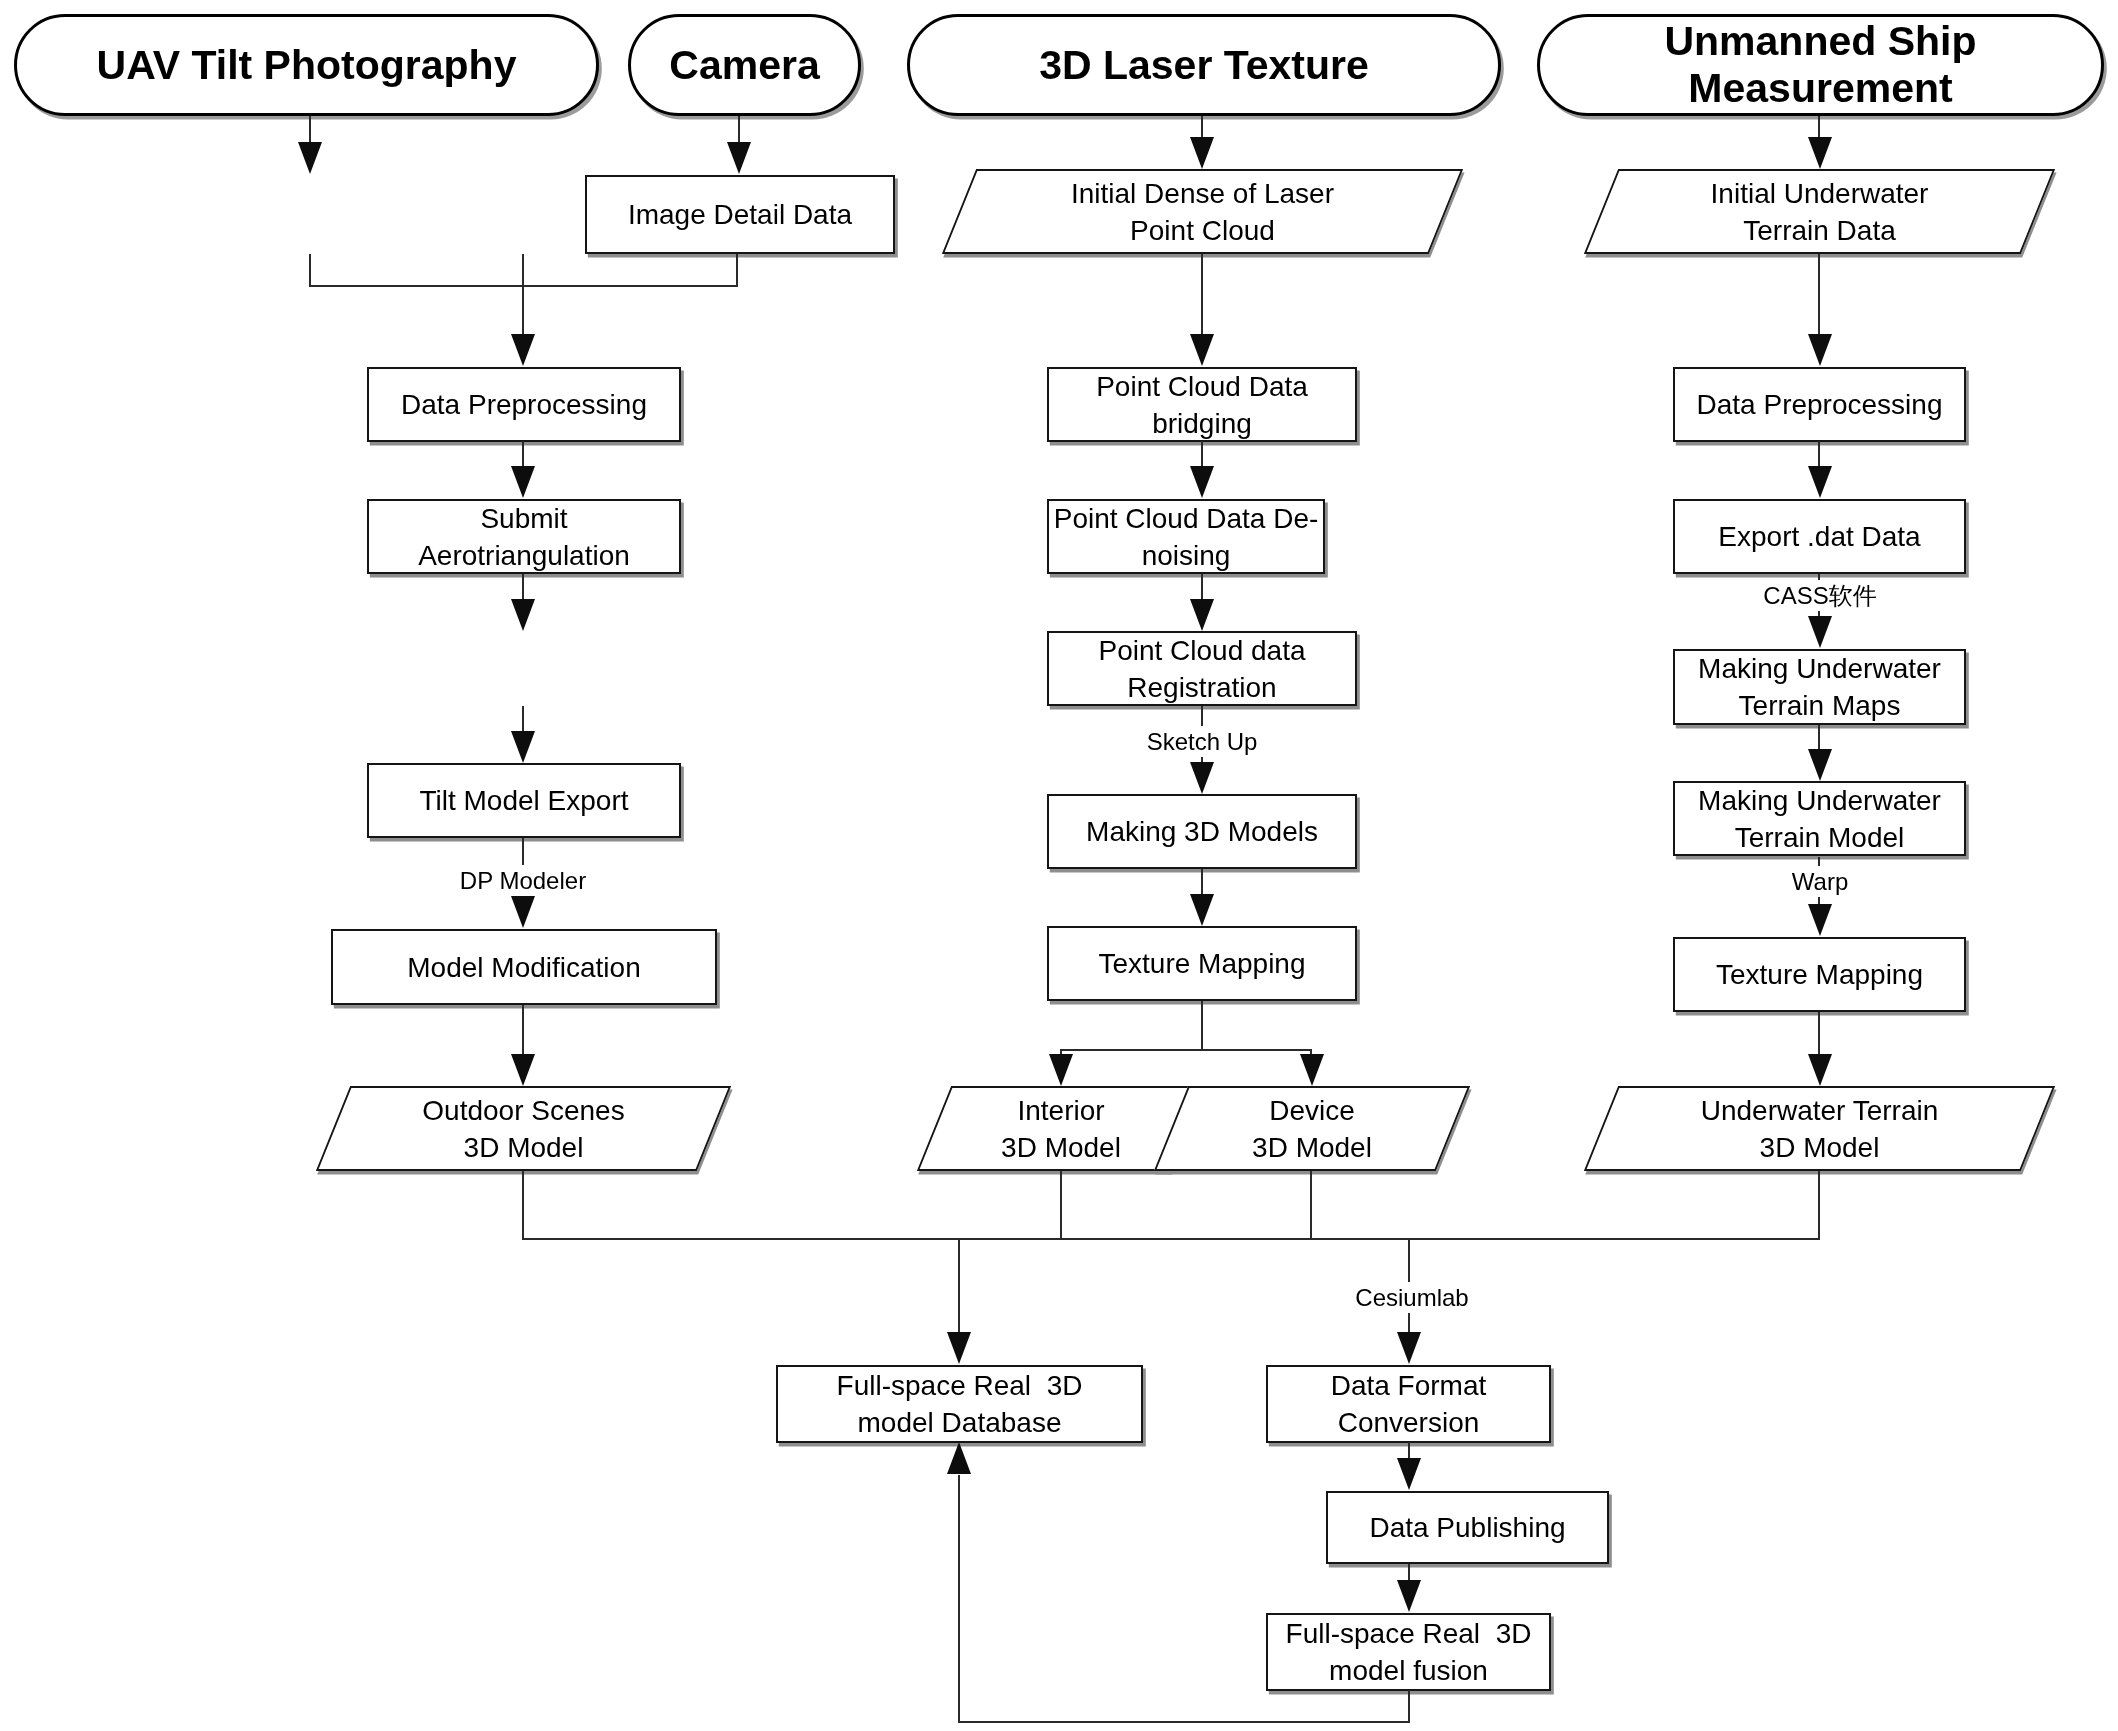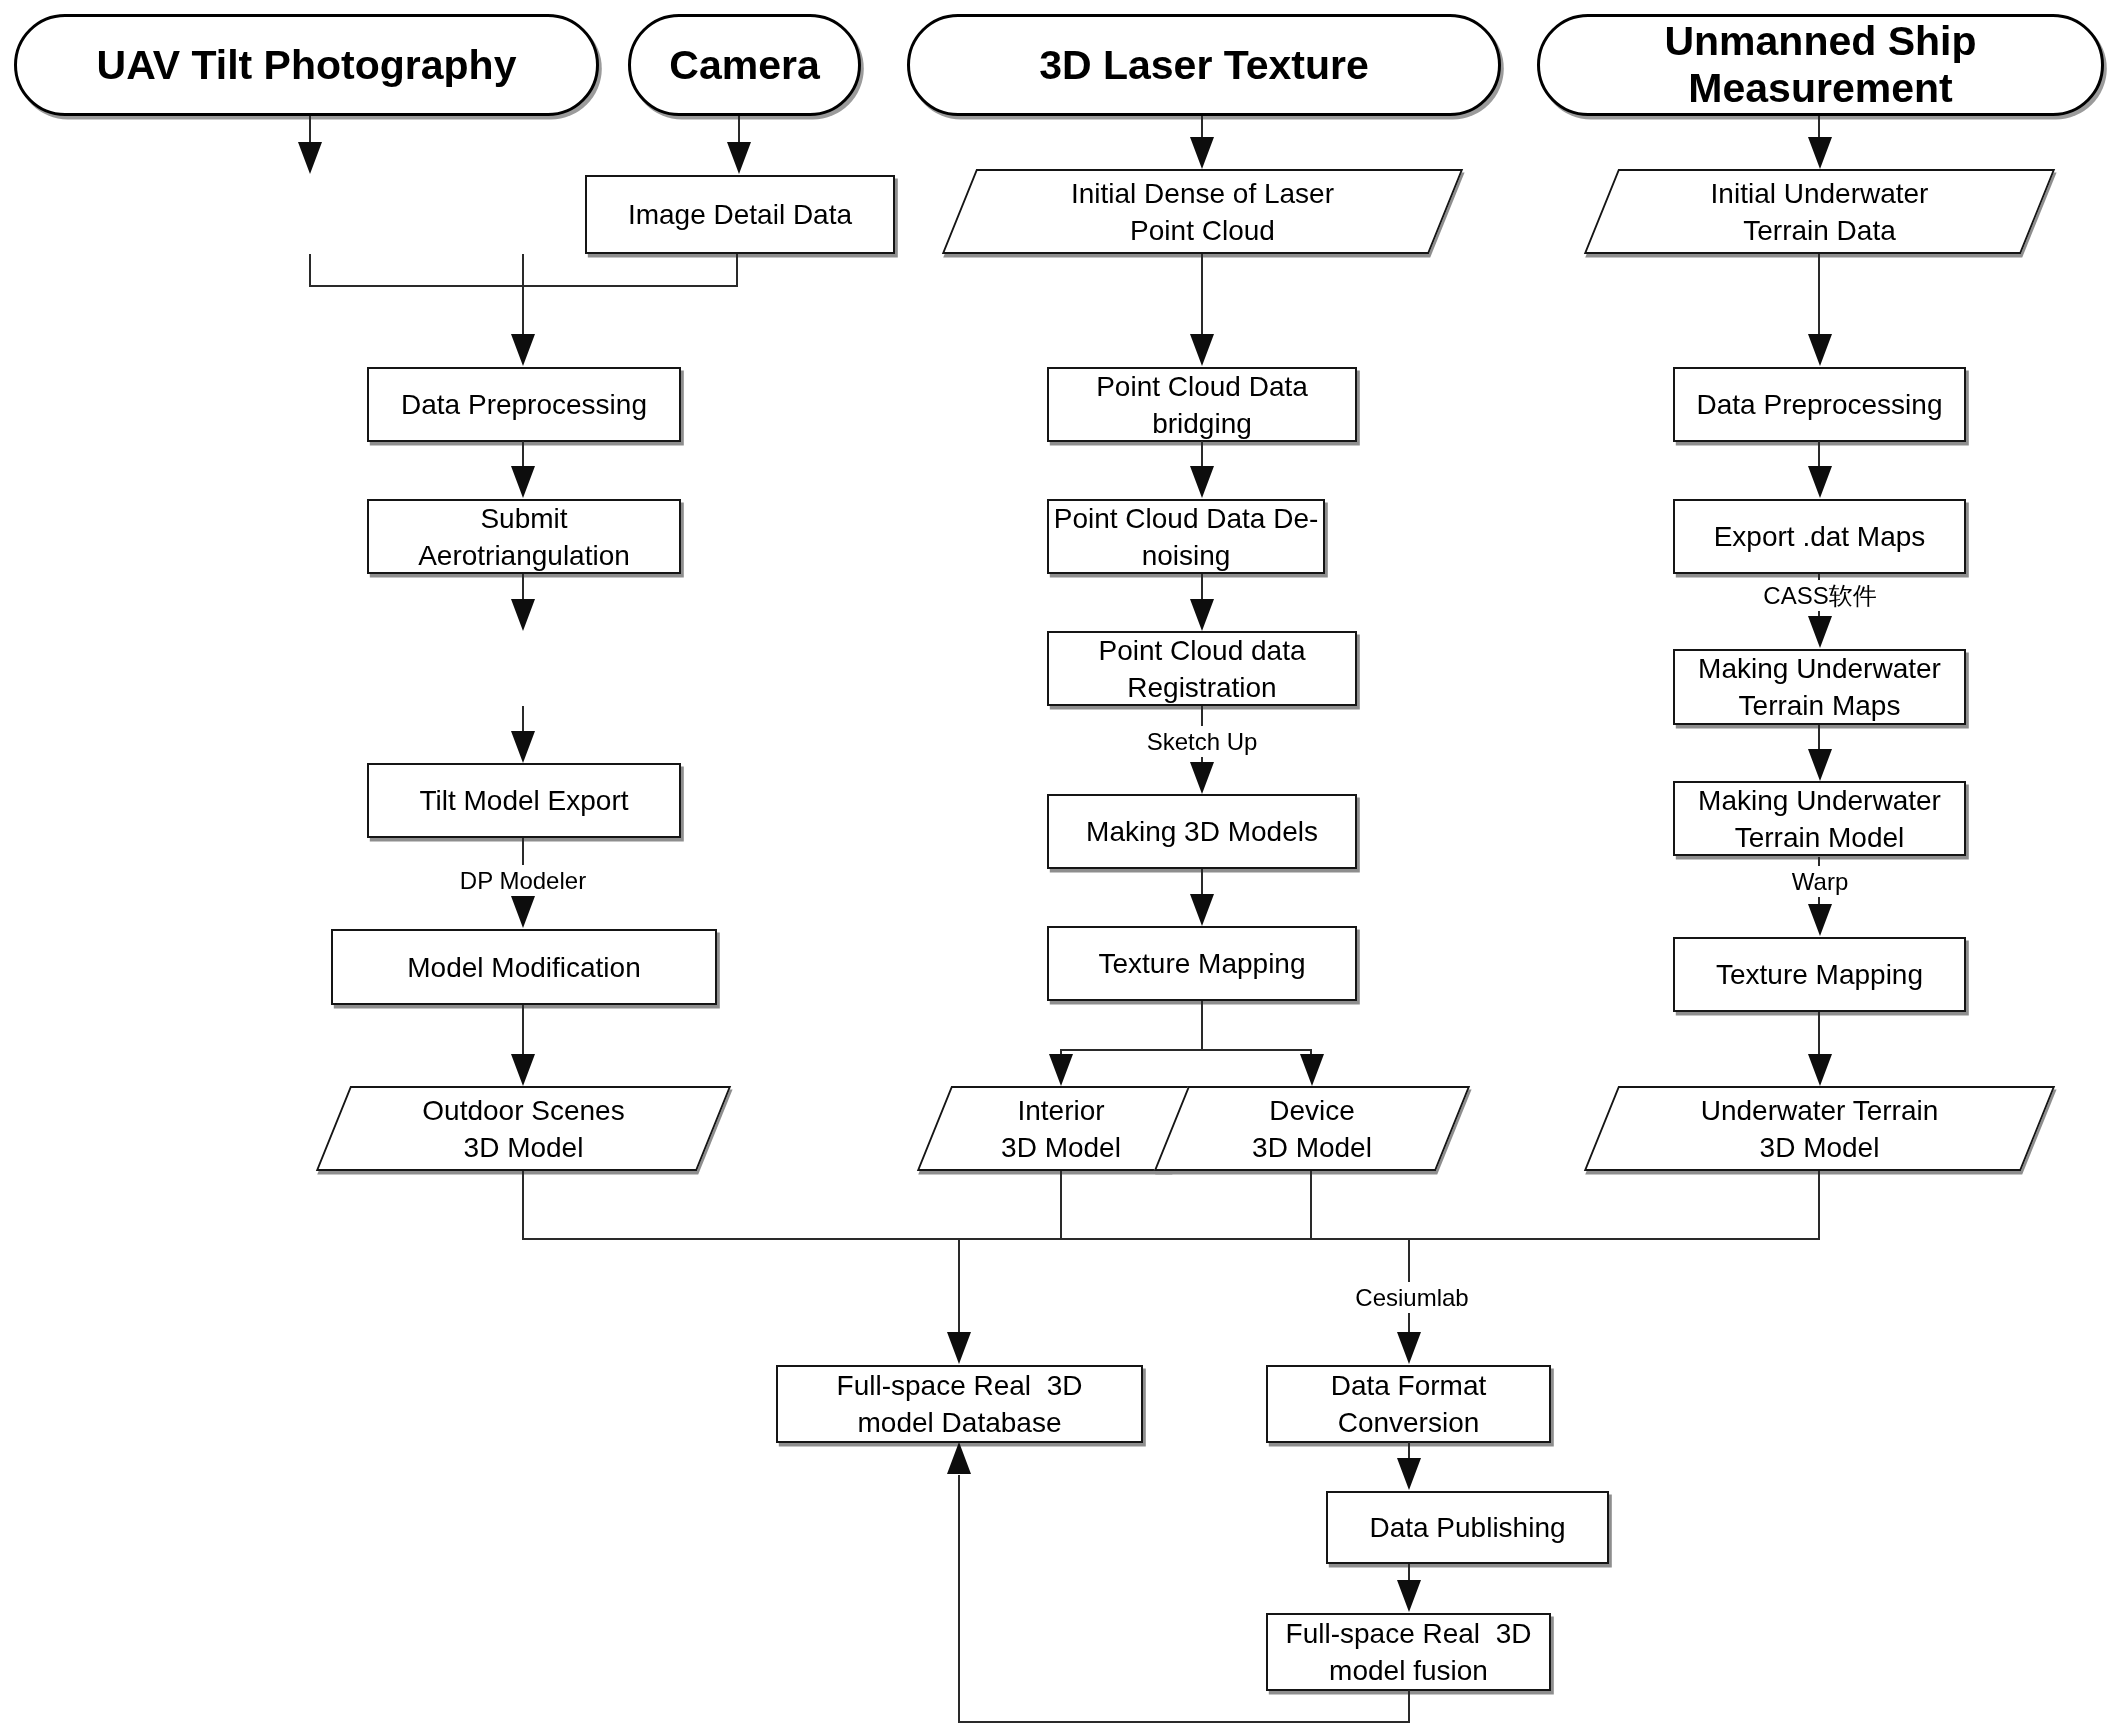--- a/index.html
+++ b/index.html
@@ -189,21 +189,21 @@
     <div class="io-text">Initial Underwater
 Terrain Data</div>
   </div>
 
   <i class="v" style="left:1818px;top:254px;height:83px"></i>
   <i class="tri-d" style="left:1808px;top:334px"></i>
   <div class="node process" style="left:1673px;top:367px;width:293px;height:75px">Data Preprocessing</div>
 
   <i class="v" style="left:1818px;top:441px;height:27.5px"></i>
   <i class="tri-d" style="left:1808px;top:466px"></i>
-  <div class="node process" style="left:1673px;top:499px;width:293px;height:75px">Export .dat Maps</div>
+  <div class="node process" style="left:1673px;top:499px;width:293px;height:75px">Export .dat Data</div>
 
   <i class="v" style="left:1818px;top:574px;height:45px"></i>
   <div class="edge-label" style="left:1820px;top:580px">CASS软件</div>
   <i class="tri-d" style="left:1808px;top:616px"></i>
   <div class="node process" style="left:1673px;top:649px;width:293px;height:76px">Making Underwater
 Terrain Maps</div>
 
   <i class="v" style="left:1818px;top:725px;height:27px"></i>
   <i class="tri-d" style="left:1808px;top:749px"></i>
   <div class="node process" style="left:1673px;top:781px;width:293px;height:75px">Making Underwater

